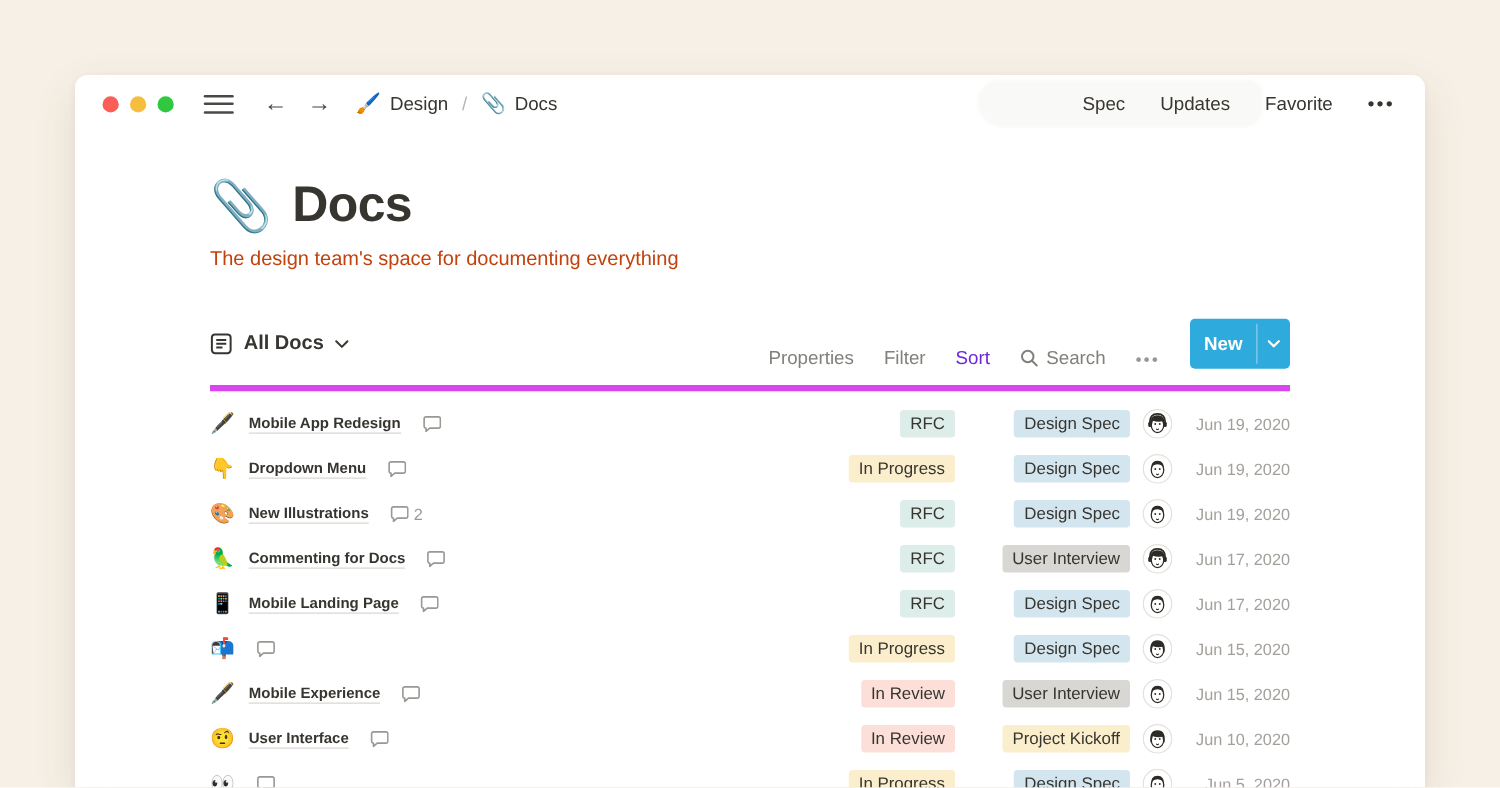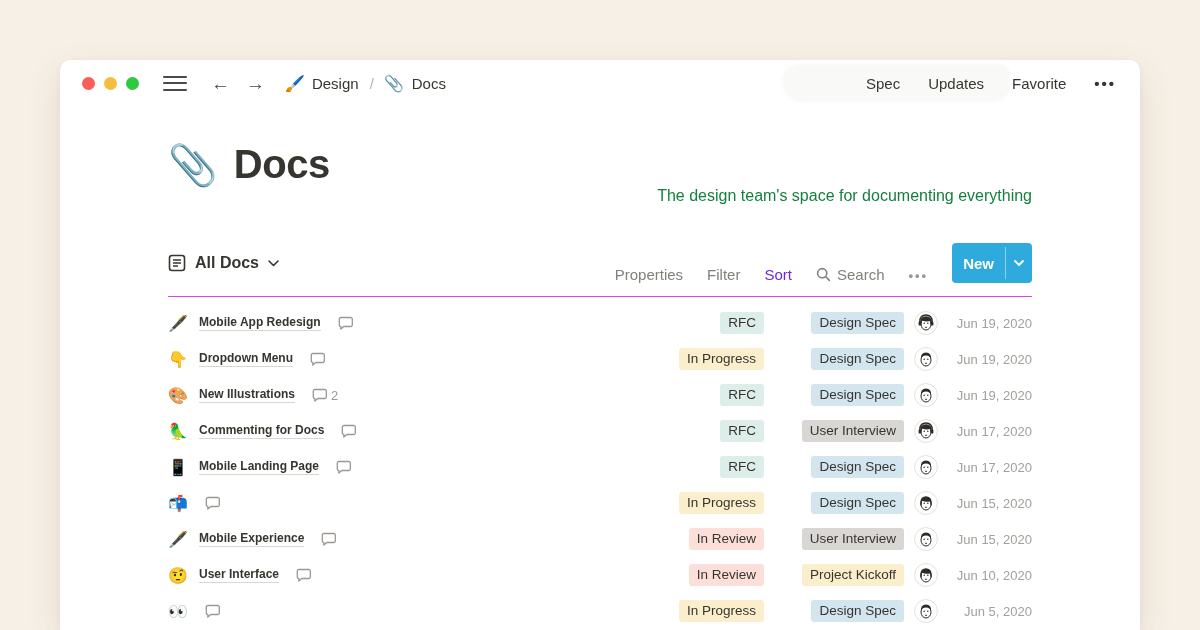--- a/index.html
+++ b/index.html
@@ -42,27 +42,27 @@
     filter:blur(1px);
   }
   .topbar-right { margin-left:auto; display:flex; align-items:center; gap:28px; }
   .topbar-right .tb-link { cursor:pointer; color:#37352F; }
   .tb-more { letter-spacing:2px; font-weight:bold; color:#37352F; cursor:pointer; }
   
   .content { width:864px; margin:0 auto; }
   .page-head { margin-top:36px; display:flex; align-items:center; gap:16px; }
   .page-emoji { font-size:40px; line-height:1; }
   .page-title { font-size:40px; font-weight:800; letter-spacing:-.5px; color:#37352F; }
-  .page-subtitle { margin-top:0; font-size:16px; color:#15803d;text-align:right; }
+  .page-subtitle { margin-top:12px; font-size:16px; color:#c2410c; }
   
   .view-toolbar {
     margin-top:38px;
     display:flex; align-items:center; justify-content:space-between;
     padding-bottom:13px;
-    border-bottom:1px solid #d946ef;
+    border-bottom:5px solid #d946ef;
   }
   .view-left { display:flex; align-items:center; gap:9px; cursor:pointer; }
   .view-left .view-label { font-size:16px; font-weight:700; }
   .view-right { display:flex; align-items:flex-end; gap:24px; font-size:15px; color:#82807B; }
   .tool-item { cursor:pointer; }
   .tool-sort { color:#6d28d9; }
   .tool-search { display:flex; align-items:center; gap:6px; }
   .tool-more { letter-spacing:2px; font-weight:bold; color:#9B9894; font-size:13px; }
   .new-btn {
     display:flex; align-items:stretch; cursor:pointer;

